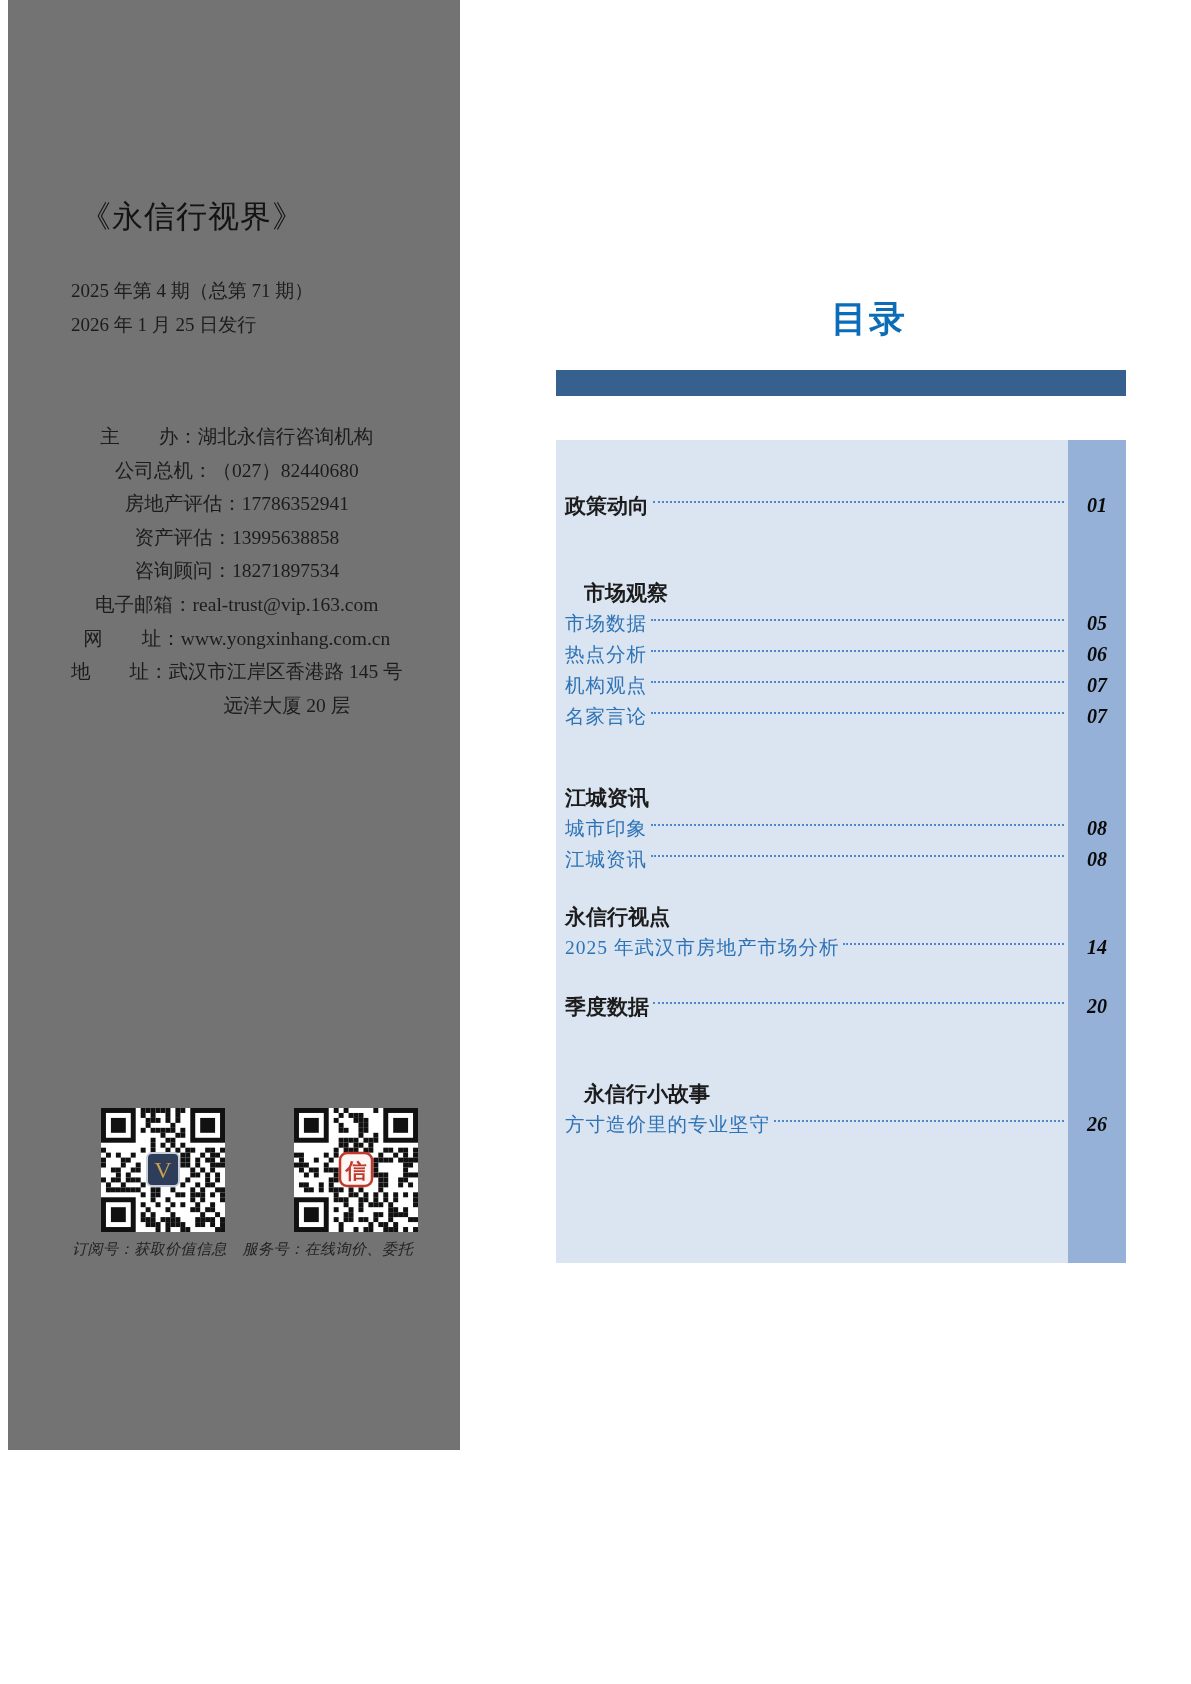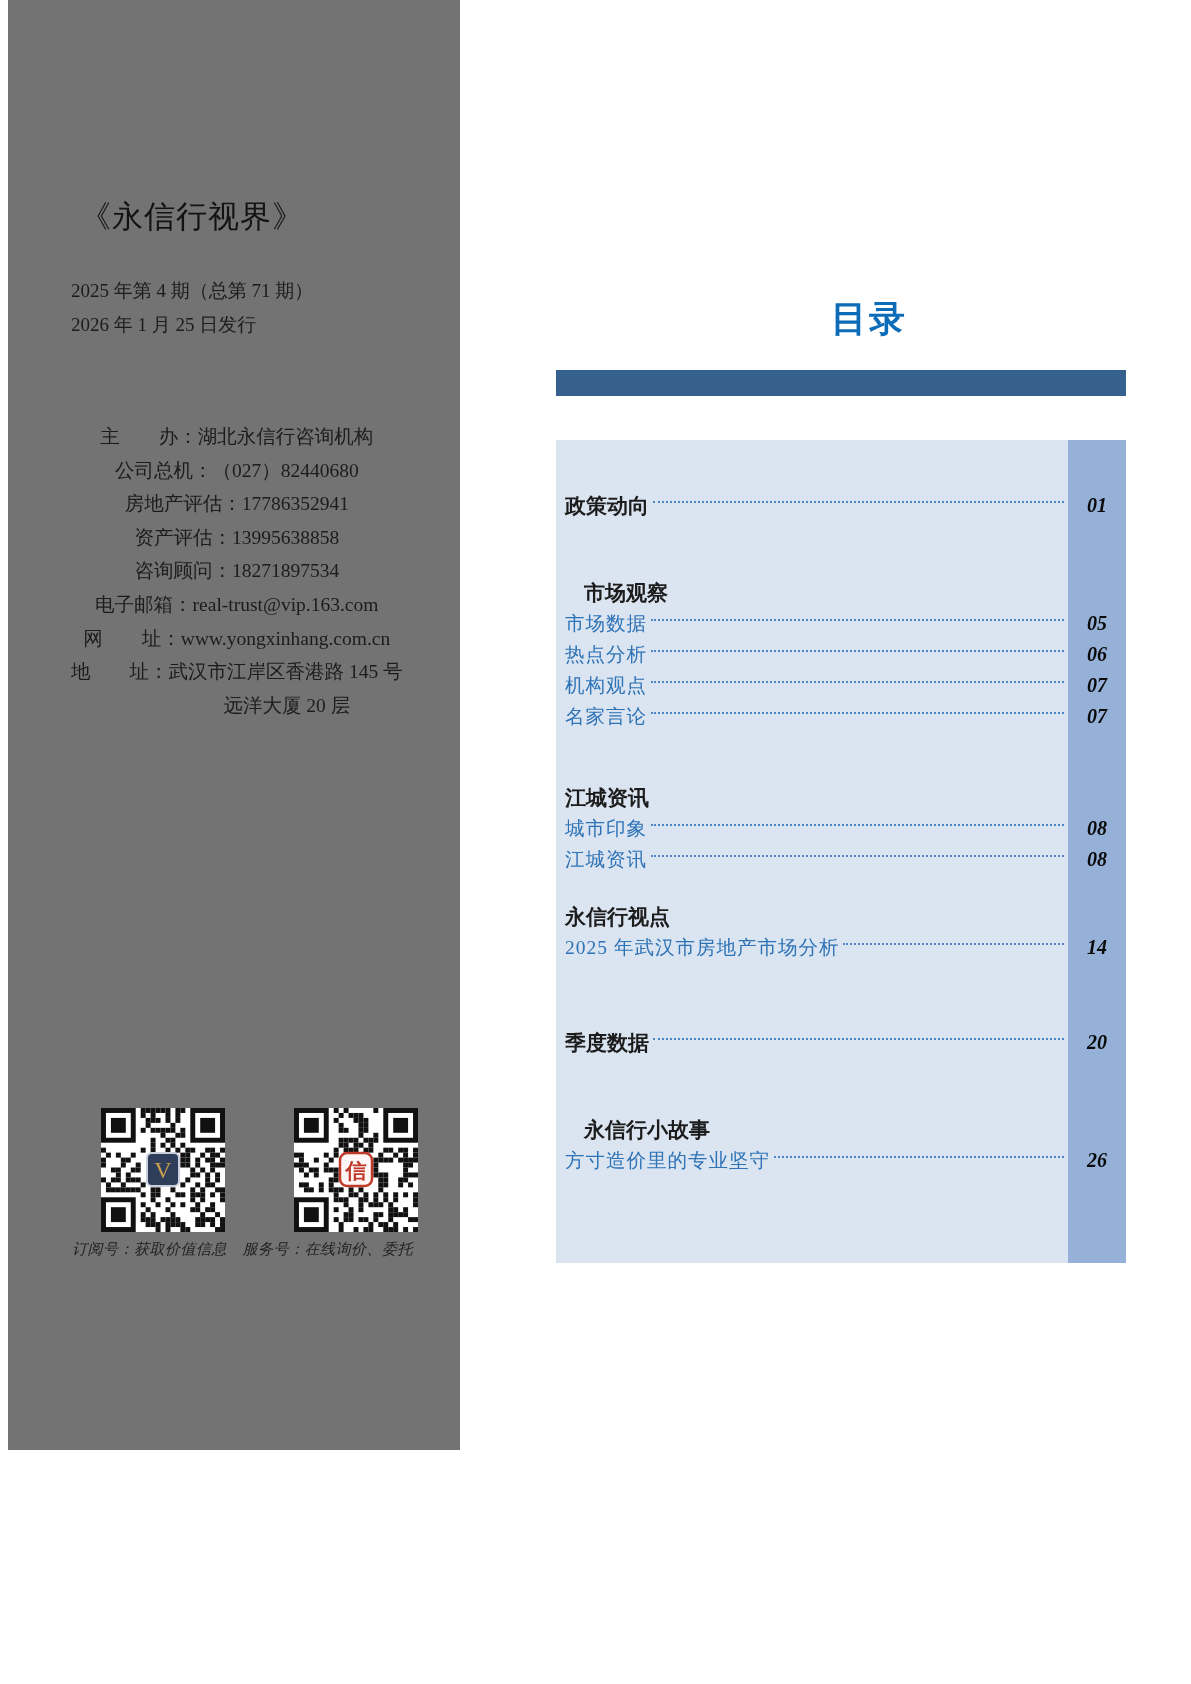--- a/index.html
+++ b/index.html
@@ -41,21 +41,21 @@
     font-family:"Liberation Sans","DejaVu Sans",sans-serif;font-weight:700;
     font-size:21px;color:#1c1c1c;line-height:29px;}
   .toc-row.kind-entry .lbl{font-size:19.5px;color:#2d73b6;line-height:29px;letter-spacing:1px;}
   .toc-row .leader{flex:1;border-bottom:2px dotted #4d87c7;margin:0 4px 7px 4px;height:0;}
   .toc-row .pg{width:58px;flex:0 0 58px;text-align:center;
     font-family:"Liberation Serif","DejaVu Serif",serif;font-weight:700;font-style:italic;
     font-size:20px;color:#0a0a0a;line-height:29px;}
   .gap-sm{margin-top:26px;}
   .gap-md{margin-top:50px;}
   .gap-lg{margin-top:56px;padding-left:28px;}
-  .gap-xl{margin-top:64px;}
+  .gap-xl{margin-top:28px;}
 </style>
 </head>
 <body>
 
 <div class="page">
 
   <div class="sidebar">
     <div class="masthead-title">《永信行视界》</div>
 
     <div class="issue-block">

